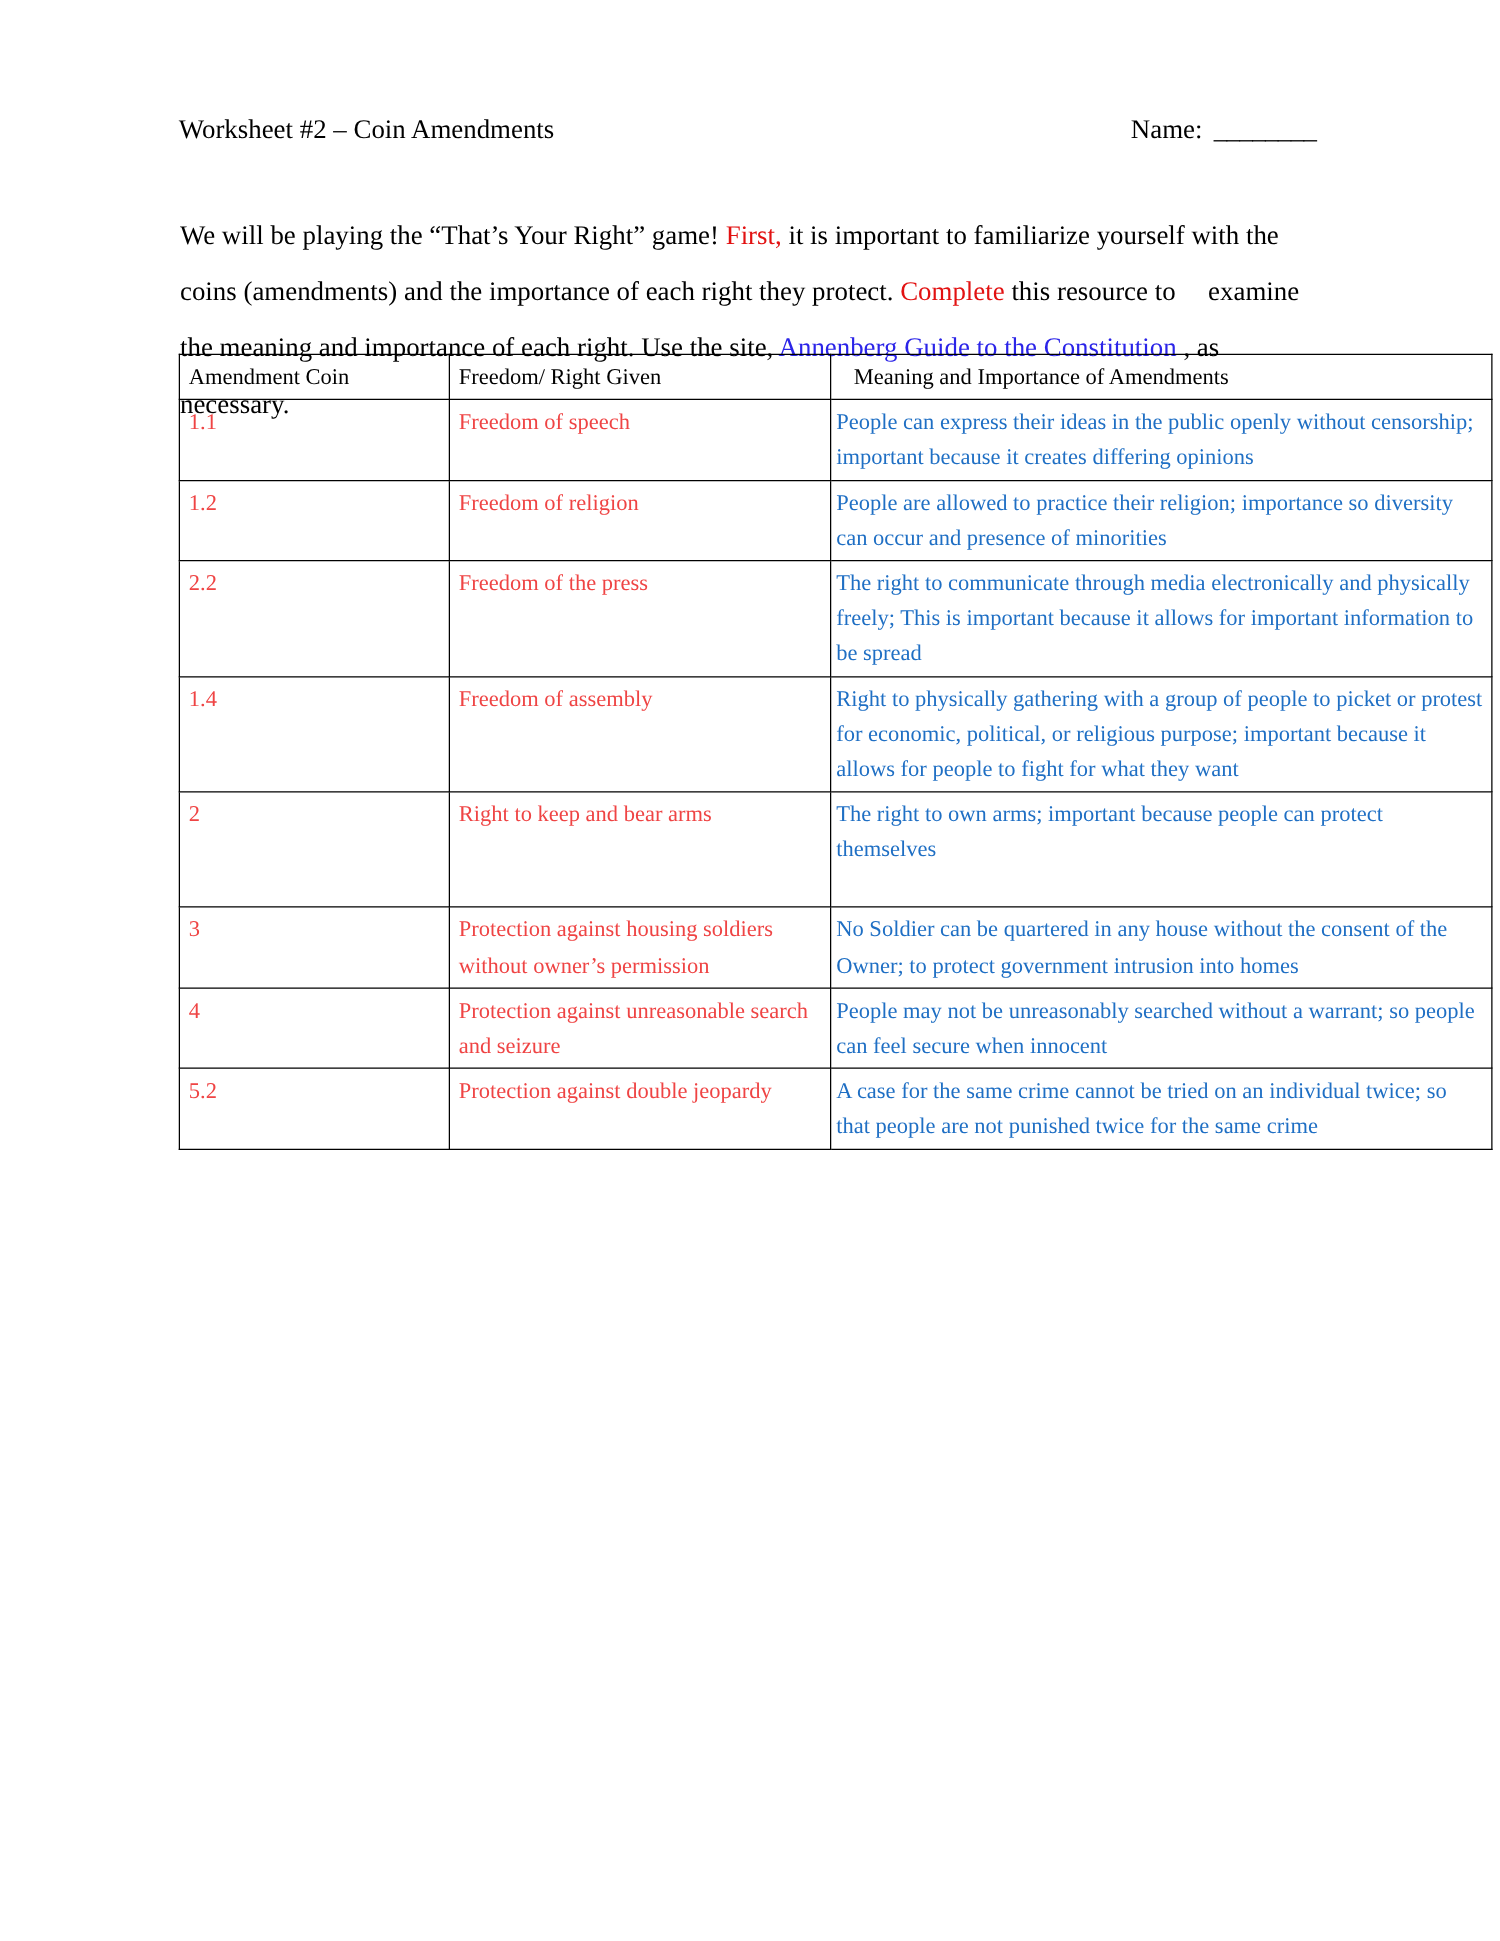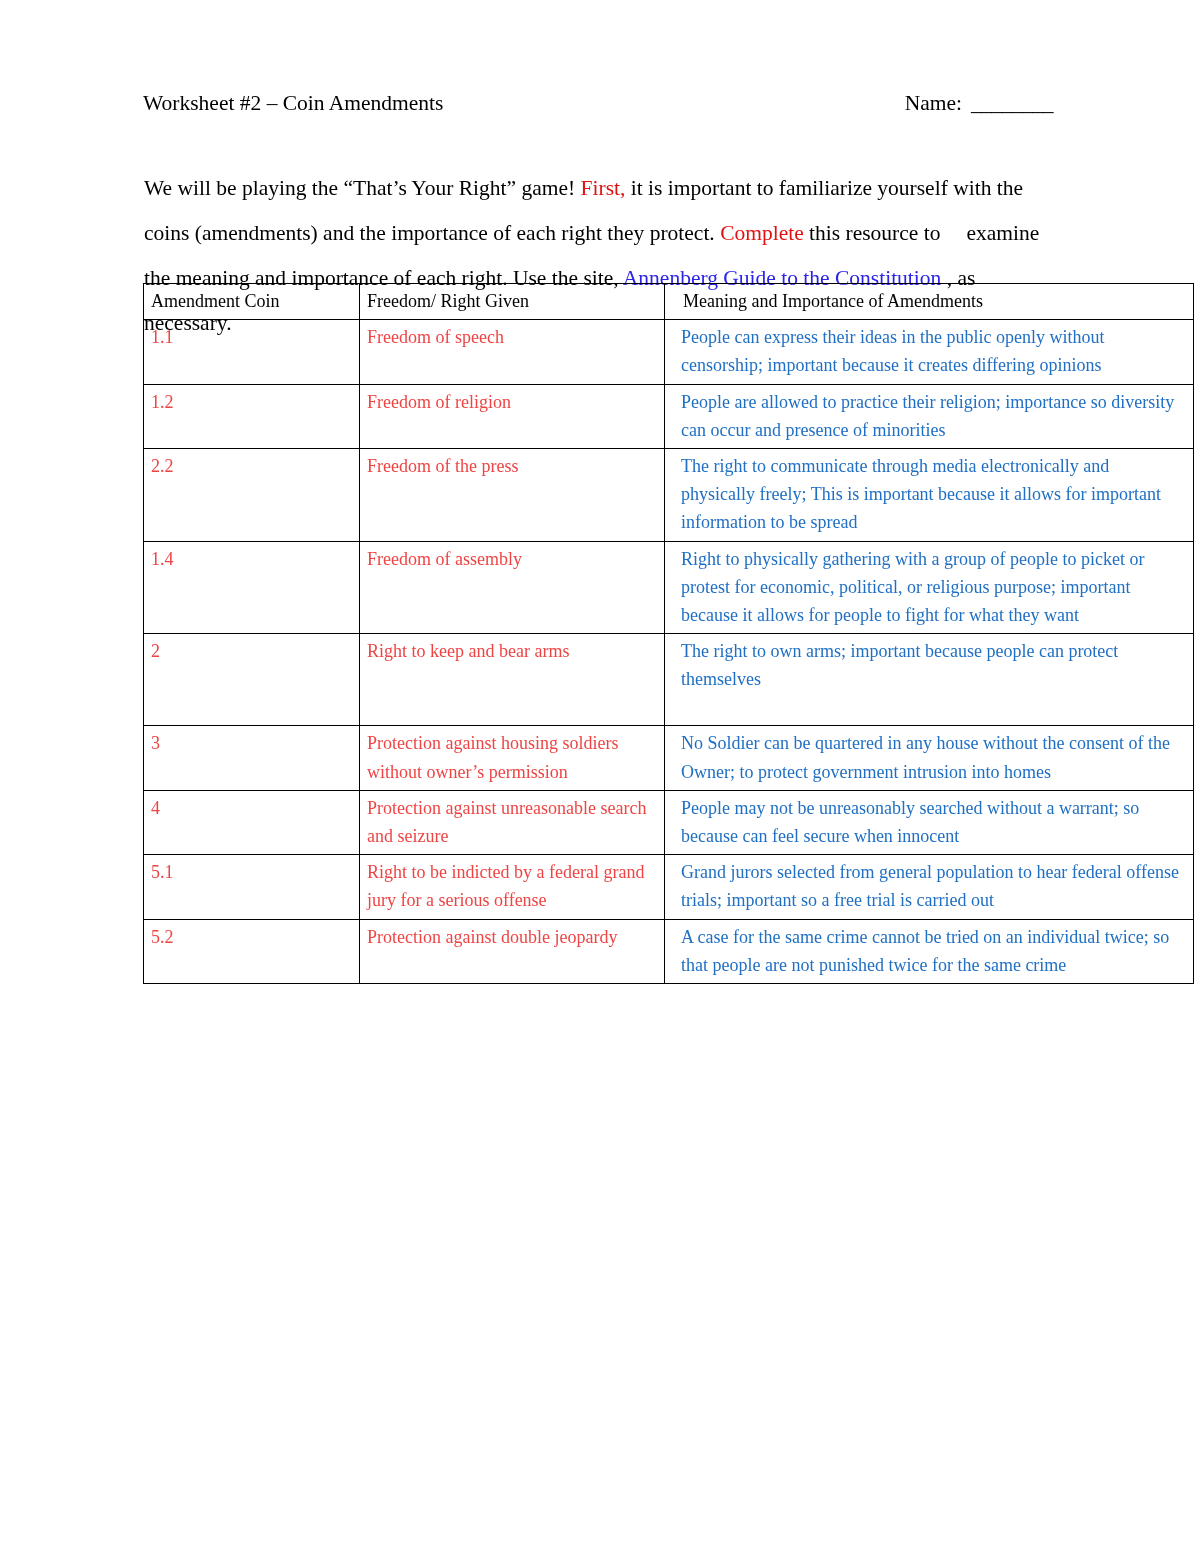--- a/index.html
+++ b/index.html
@@ -85,21 +85,21 @@
   }
   .amend-table .col-coin   { width: 202px; }
   .amend-table .col-right  { width: 291px; }
   .amend-table .col-mean   { width: 504px; }
 
   thead th { line-height: 27px; padding-bottom: 2px; }
   thead th.col-mean { padding-left: 18px; }
 
   td.meaning {
     color: #1f6fc4;
-    padding-left: 16px;
+    padding-left: 4px;
   }
   td.coin, td.right { color: #ef4444; }
 
   .spacer { display: block; }
 </style>
 </head>
 <body>
 
 <div class="page">
 
@@ -148,26 +148,21 @@
           <td class="meaning col-mean">The right to own arms; important because people can protect themselves</td>
         </tr>
         <tr>
           <td class="coin col-coin">3<span class="spacer" style="height: 28px;"></span></td>
           <td class="right col-right">Protection against housing soldiers without owner’s permission</td>
           <td class="meaning col-mean">No Soldier can be quartered in any house without the consent of the Owner; to protect government intrusion into homes</td>
         </tr>
         <tr>
           <td class="coin col-coin">4<span class="spacer" style="height: 28px;"></span></td>
           <td class="right col-right">Protection against unreasonable search and seizure</td>
-          <td class="meaning col-mean">People may not be unreasonably searched without a warrant; so because can feel secure when innocent</td>
-        </tr>
-        <tr>
-          <td class="coin col-coin">5.1<span class="spacer" style="height: 28px;"></span></td>
-          <td class="right col-right">Right to be indicted by a federal grand jury for a serious offense</td>
-          <td class="meaning col-mean">Grand jurors selected from general population to hear federal offense trials; important so a free trial is carried out</td>
+          <td class="meaning col-mean">People may not be unreasonably searched without a warrant; so people can feel secure when innocent</td>
         </tr>
         <tr>
           <td class="coin col-coin">5.2</td>
           <td class="right col-right">Protection against double jeopardy</td>
           <td class="meaning col-mean">A case for the same crime cannot be tried on an individual twice; so that people are not punished twice for the same crime</td>
         </tr>
       </tbody>
   </table>
 
 </div>

